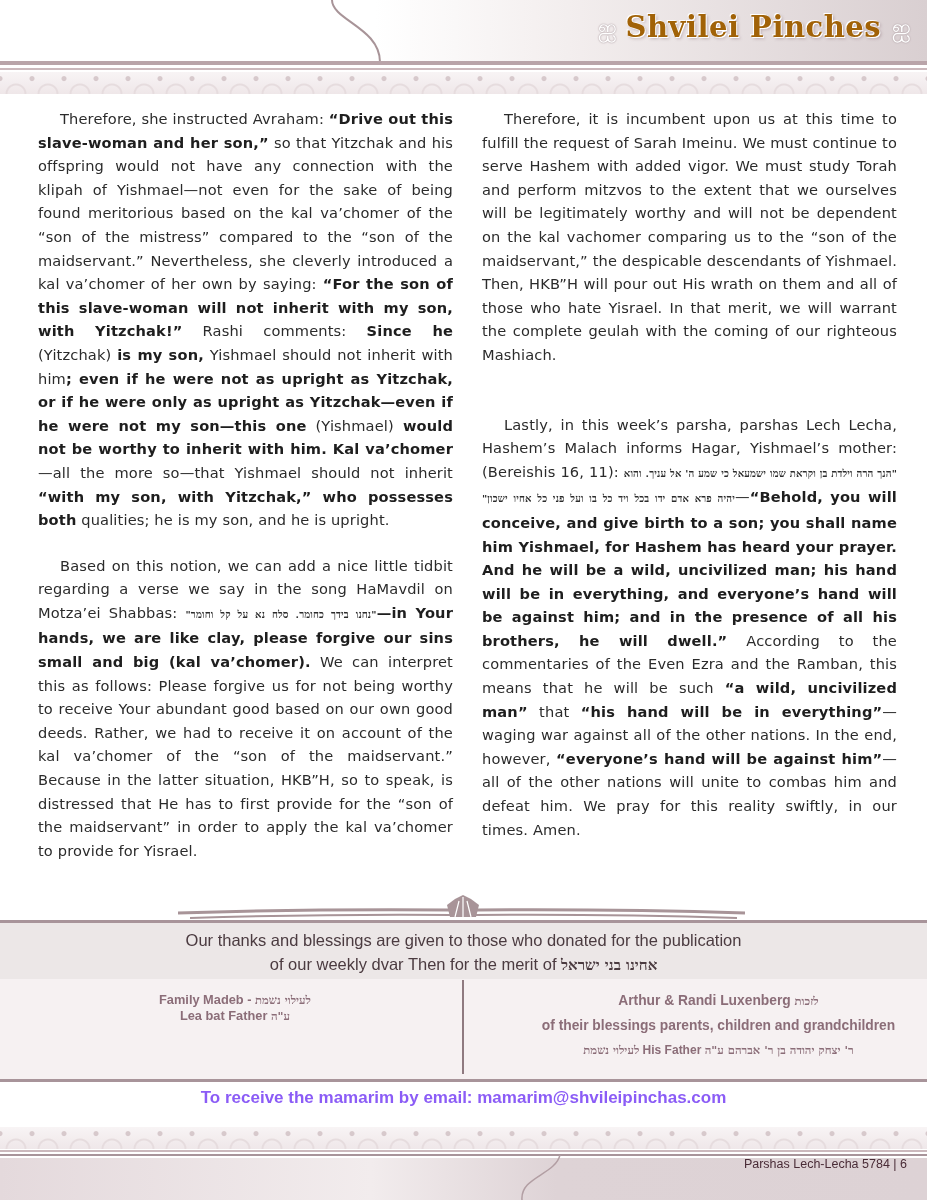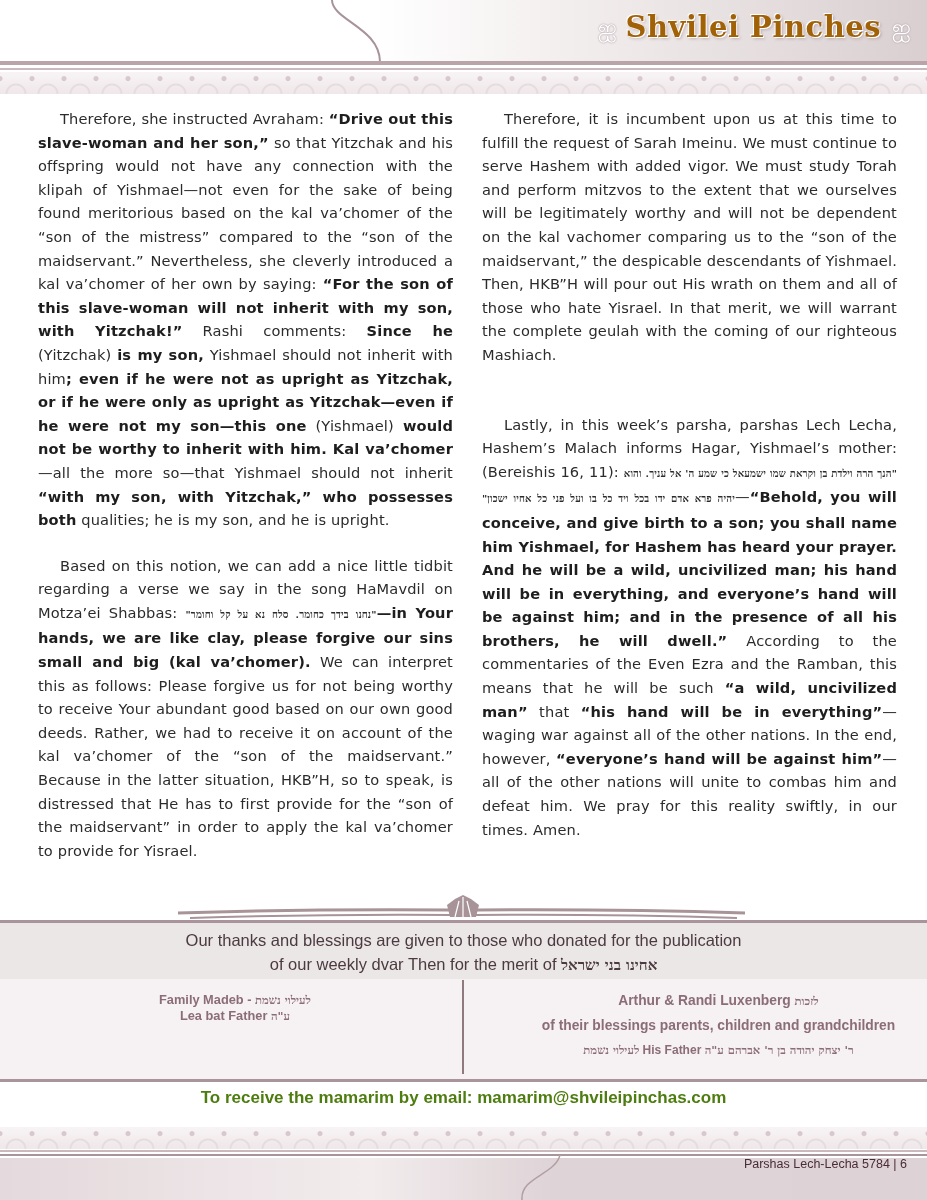--- a/index.html
+++ b/index.html
@@ -69,21 +69,21 @@
       position: absolute; text-align: center; font-family: "Liberation Sans", sans-serif;
       font-weight: bold; color: #8b6d78; font-size: 12.8px; line-height: 20px;
     }
     .donor.left { left: 40px; width: 390px; top: 992px; line-height: 16px; text-align: center; }
     .donor.right { left: 490px; width: 457px; top: 989px; font-size: 13.8px; line-height: 24.5px; }
     .donor .h { font-family: "DejaVu Serif", serif; font-size: 11.5px; }
 
     .email-line {
       position: absolute; left: 0; top: 1088px; width: 927px; text-align: center;
       font-family: "Liberation Sans", sans-serif; font-weight: bold; font-size: 17px;
-      color: #4d7c0f;
+      color: #8b5cf6;
     }
     
     .footer-band {
       position: absolute; left: 0; top: 1158px; width: 927px; height: 42px;
       background: linear-gradient(90deg, #e4d9dc 0%, #f2eced 40%, #ded3d6 60%, #ddd2d5 100%);
     }
     .footer-curve { position: absolute; left: 500px; top: 1155px; width: 70px; height: 45px; }
     .footer-text {
       position: absolute; right: 20px; top: 1157px;
       font-family: "Liberation Sans", sans-serif; font-weight: normal; font-size: 12.5px;

